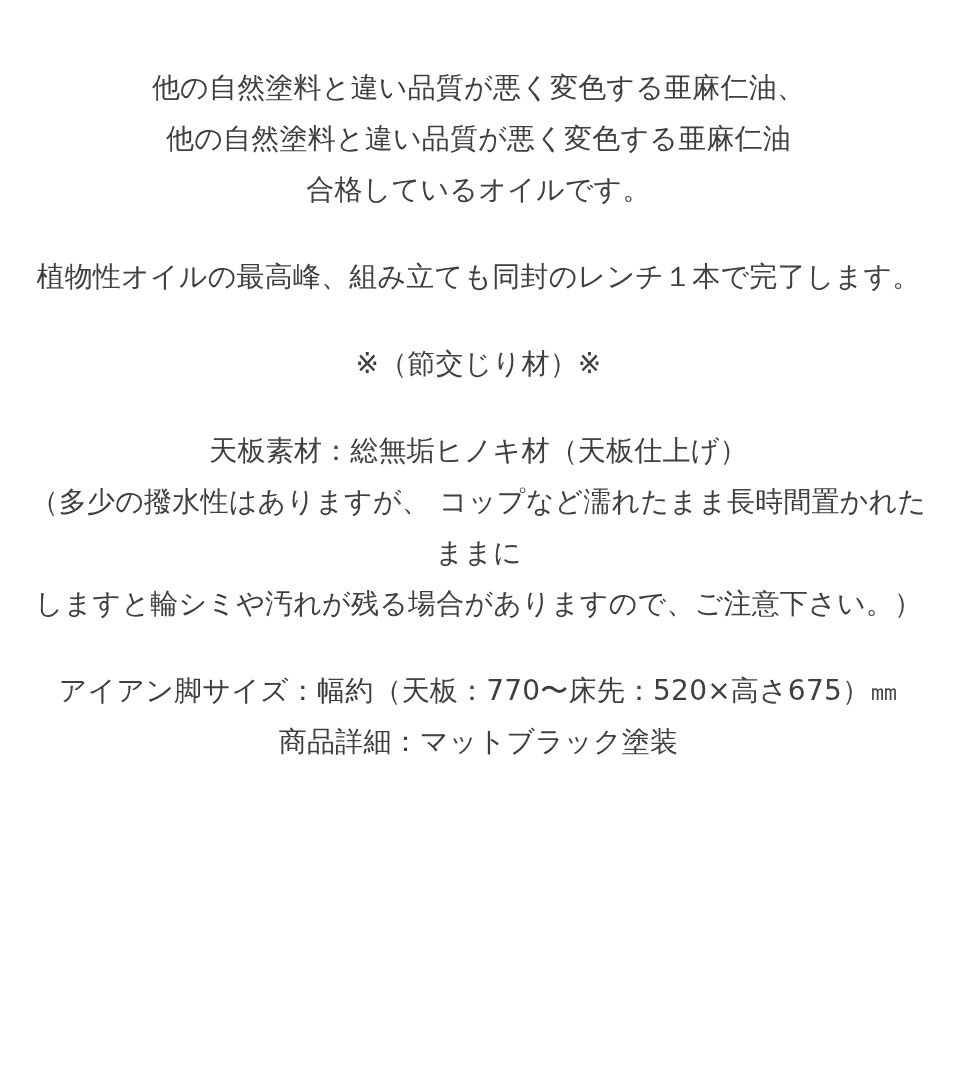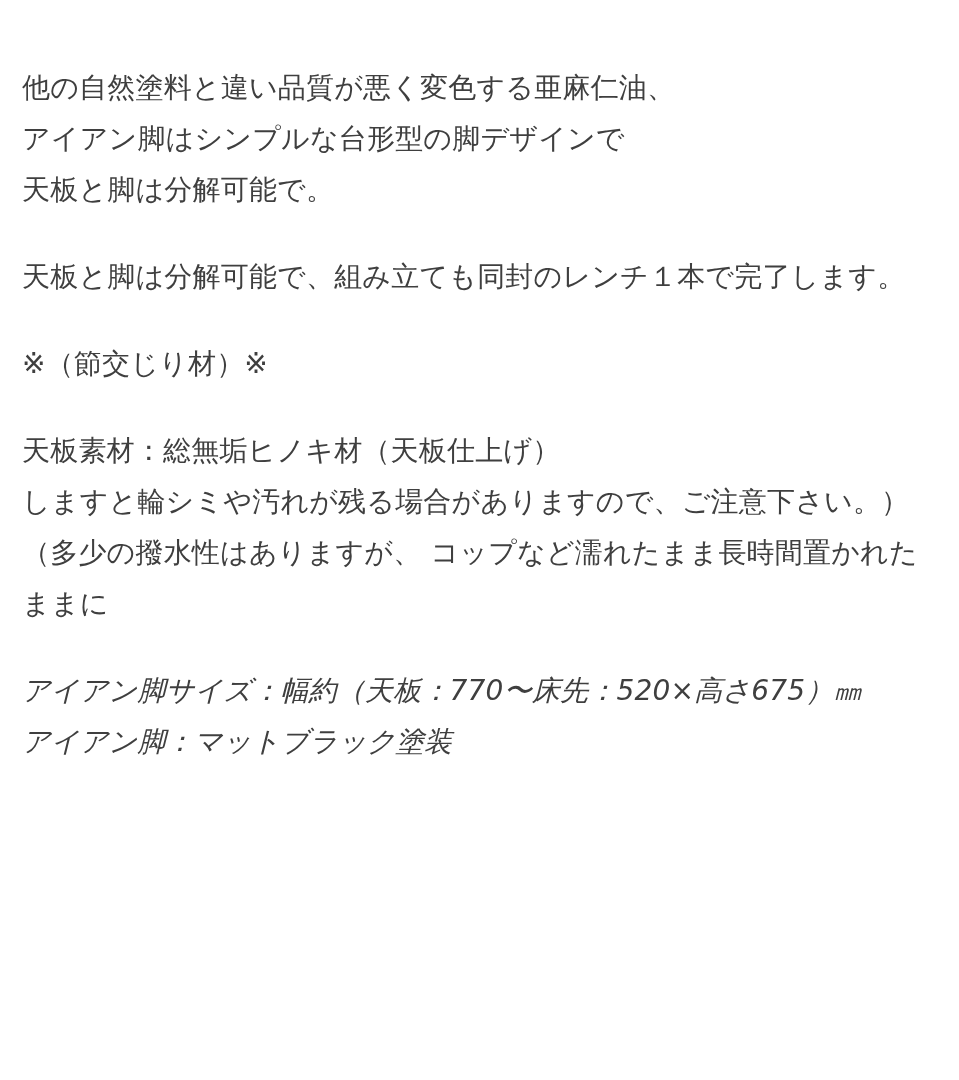--- a/index.html
+++ b/index.html
@@ -19,54 +19,54 @@
     height: 1080px;
     box-sizing: border-box;
     padding: 62px 24px 0 22px;
     background: #ffffff;
   }
   .block {
     margin: 0 0 36px 0;
   }
   .block:last-child {
     margin-bottom: 0;
-    font-style: italic;
   }
   .line {
     font-size: 28px;
     line-height: 51px;
     letter-spacing: 0.2px;
     color: #3f3f3f;
     white-space: pre-wrap;
     font-weight: 400;
+    text-align: center;
   }
 </style>
 </head>
 <body>
 
 <div class="page">
 
   <div class="block">
     <div class="line">他の自然塗料と違い品質が悪く変色する亜麻仁油、</div>
-    <div class="line">アイアン脚はシンプルな台形型の脚デザインで</div>
-    <div class="line">天板と脚は分解可能で。</div>
+    <div class="line">他の自然塗料と違い品質が悪く変色する亜麻仁油</div>
+    <div class="line">合格しているオイルです。</div>
   </div>
 
   <div class="block">
-    <div class="line">天板と脚は分解可能で、組み立ても同封のレンチ１本で完了します。</div>
+    <div class="line">植物性オイルの最高峰、組み立ても同封のレンチ１本で完了します。</div>
   </div>
 
   <div class="block">
     <div class="line">※（節交じり材）※</div>
   </div>
 
   <div class="block">
     <div class="line">天板素材：総無垢ヒノキ材（天板仕上げ）</div>
+    <div class="line">（多少の撥水性はありますが、 コップなど濡れたまま長時間置かれたままに</div>
     <div class="line">しますと輪シミや汚れが残る場合がありますので、ご注意下さい。）</div>
-    <div class="line">（多少の撥水性はありますが、 コップなど濡れたまま長時間置かれたままに</div>
   </div>
 
   <div class="block">
     <div class="line">アイアン脚サイズ：幅約（天板：770〜床先：520×高さ675）㎜</div>
-    <div class="line">アイアン脚：マットブラック塗装</div>
+    <div class="line">商品詳細：マットブラック塗装</div>
   </div>
 
 </div>
 
 </body></html>

